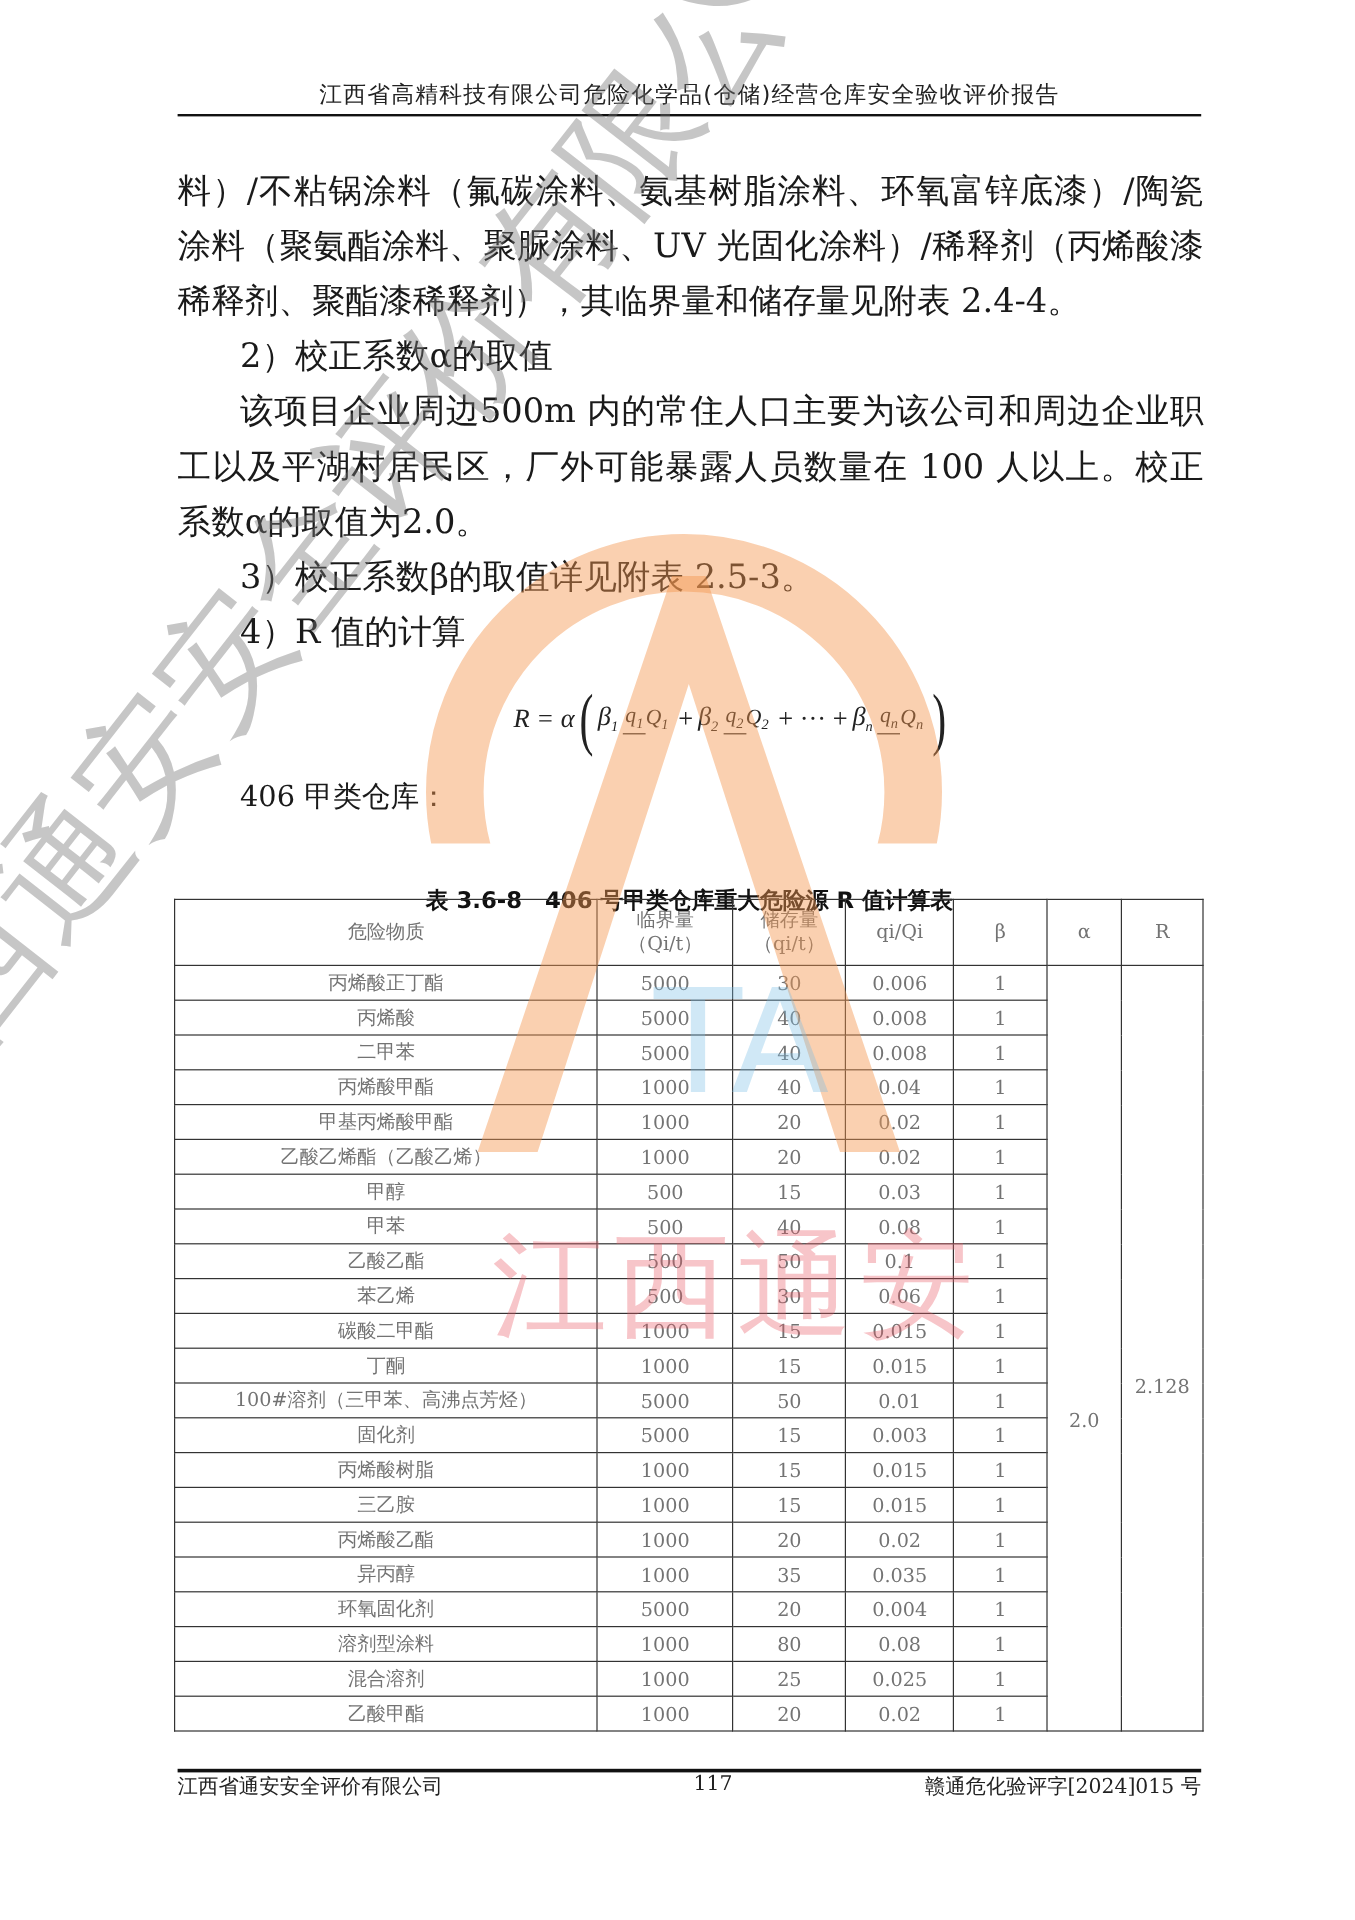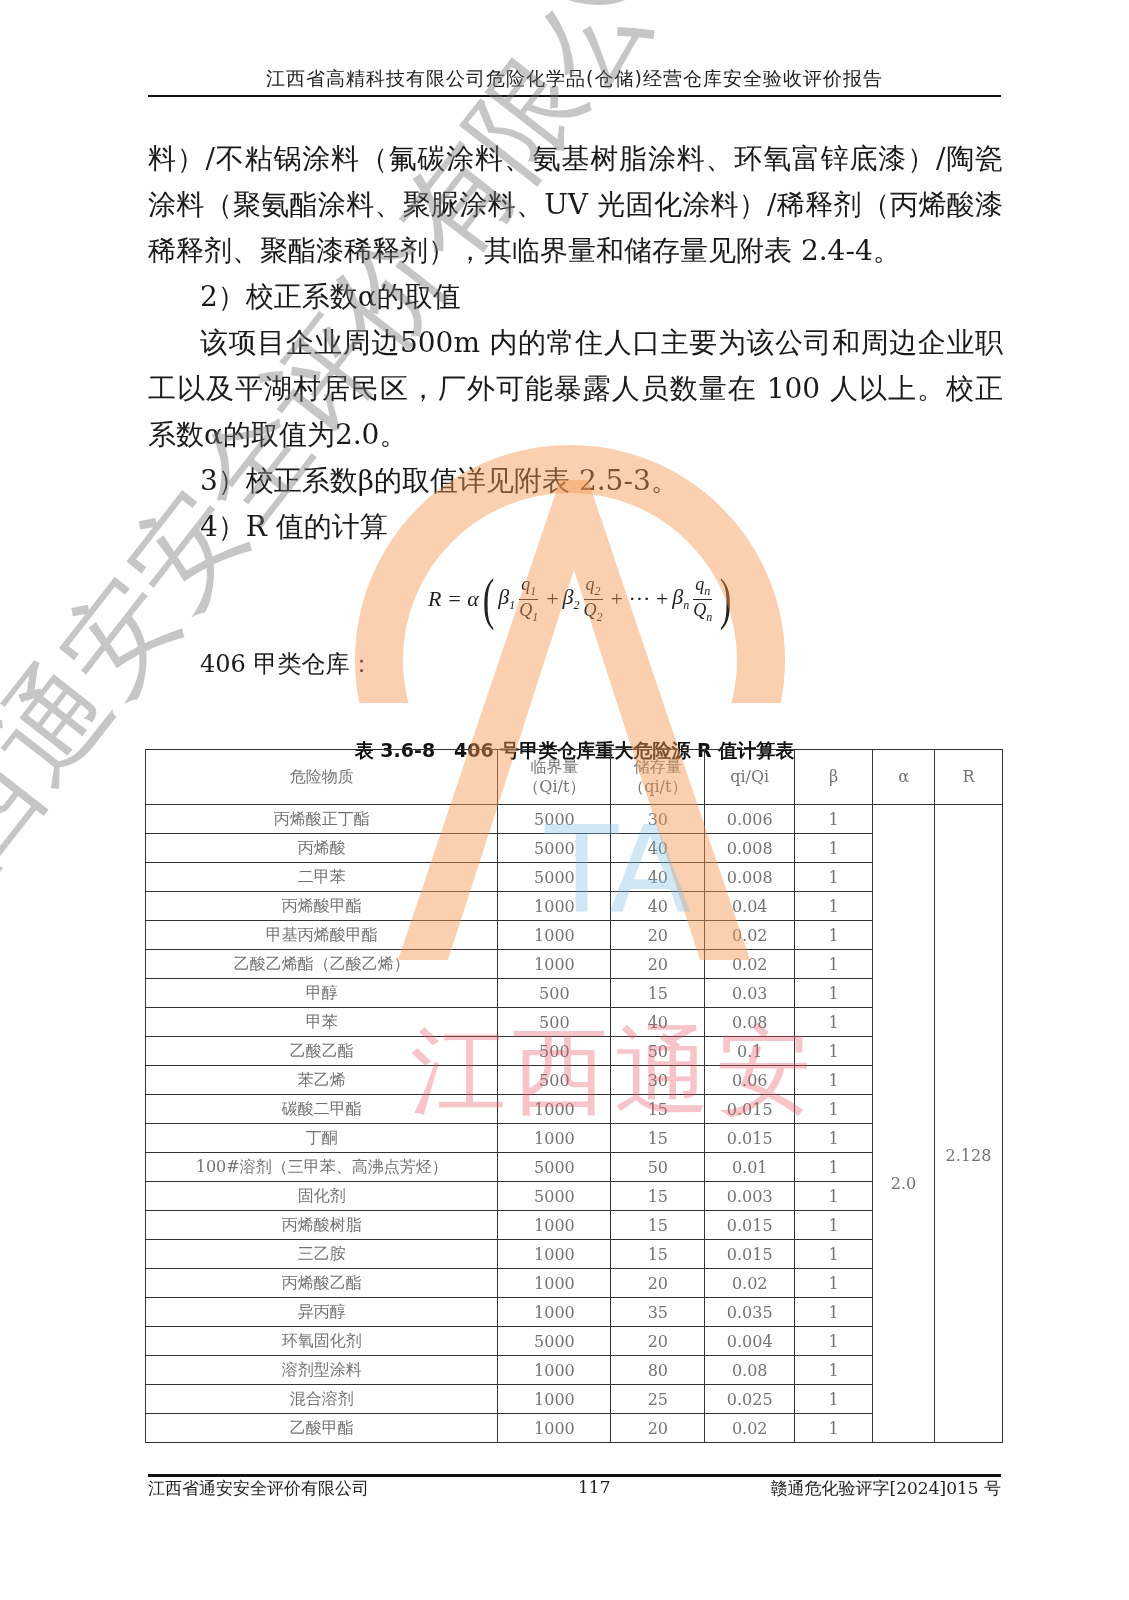--- a/index.html
+++ b/index.html
@@ -6,21 +6,21 @@
   body { width: 1129px; height: 1600px; position: relative; overflow: hidden;
          font-family: "DejaVu Serif", "Liberation Serif", serif; color: #1a1a1a; }
   .header-title { position: absolute; top: 66px; left: 148px; width: 853px; text-align: center;
                   font-size: 19px; letter-spacing: 1px; color: #222; font-family: "DejaVu Sans", sans-serif; }
   .header-rule { position: absolute; top: 95px; left: 148px; width: 853px; height: 2px; background: #111; }
   .body-text { position: absolute; left: 148px; width: 855px; font-size: 28px; line-height: 46px; color: #1a1a1a; }
   .para { margin: 0; text-align: justify; text-align-last: left; }
   .indent { text-indent: 52px; }
   .formula { position: absolute; top: 570px; left: 428px; font-family: "Liberation Serif", "DejaVu Serif", serif;
              font-style: italic; font-size: 22px; display: flex; align-items: center; color: #222; }
-  .frac { display: inline-flex; flex-direction: column; align-items: center; margin: 0 4px; font-size: 18px; }
+  .frac { display: inline-flex; align-items: center; margin: 0 4px; font-size: 18px; }
   .frac .num { border-bottom: 1px solid #222; padding: 0 2px; }
   .paren { font-size: 58px; font-style: normal; font-weight: 100; line-height: 1; transform: scaleX(0.6); }
   .sub { font-size: 12px; vertical-align: sub; }
   .wh-label { position: absolute; top: 648px; left: 200px; font-size: 24px; }
   .table-caption { position: absolute; top: 706px; left: 148px; width: 853px; text-align: center;
                    font-family: "DejaVu Sans", sans-serif; font-weight: bold; font-size: 19px; color: #111; margin-top: 32px; }
   table.rtable { position: absolute; top: 749px; left: 145px; width: 858px; border-collapse: collapse;
                  font-family: "DejaVu Serif", serif; font-size: 16px; color: #737373; z-index: 2; }
   table.rtable td, table.rtable th { border: 1px solid #333; text-align: center; padding: 0; font-weight: normal; }
   table.rtable th { height: 54px; line-height: 20px; }

